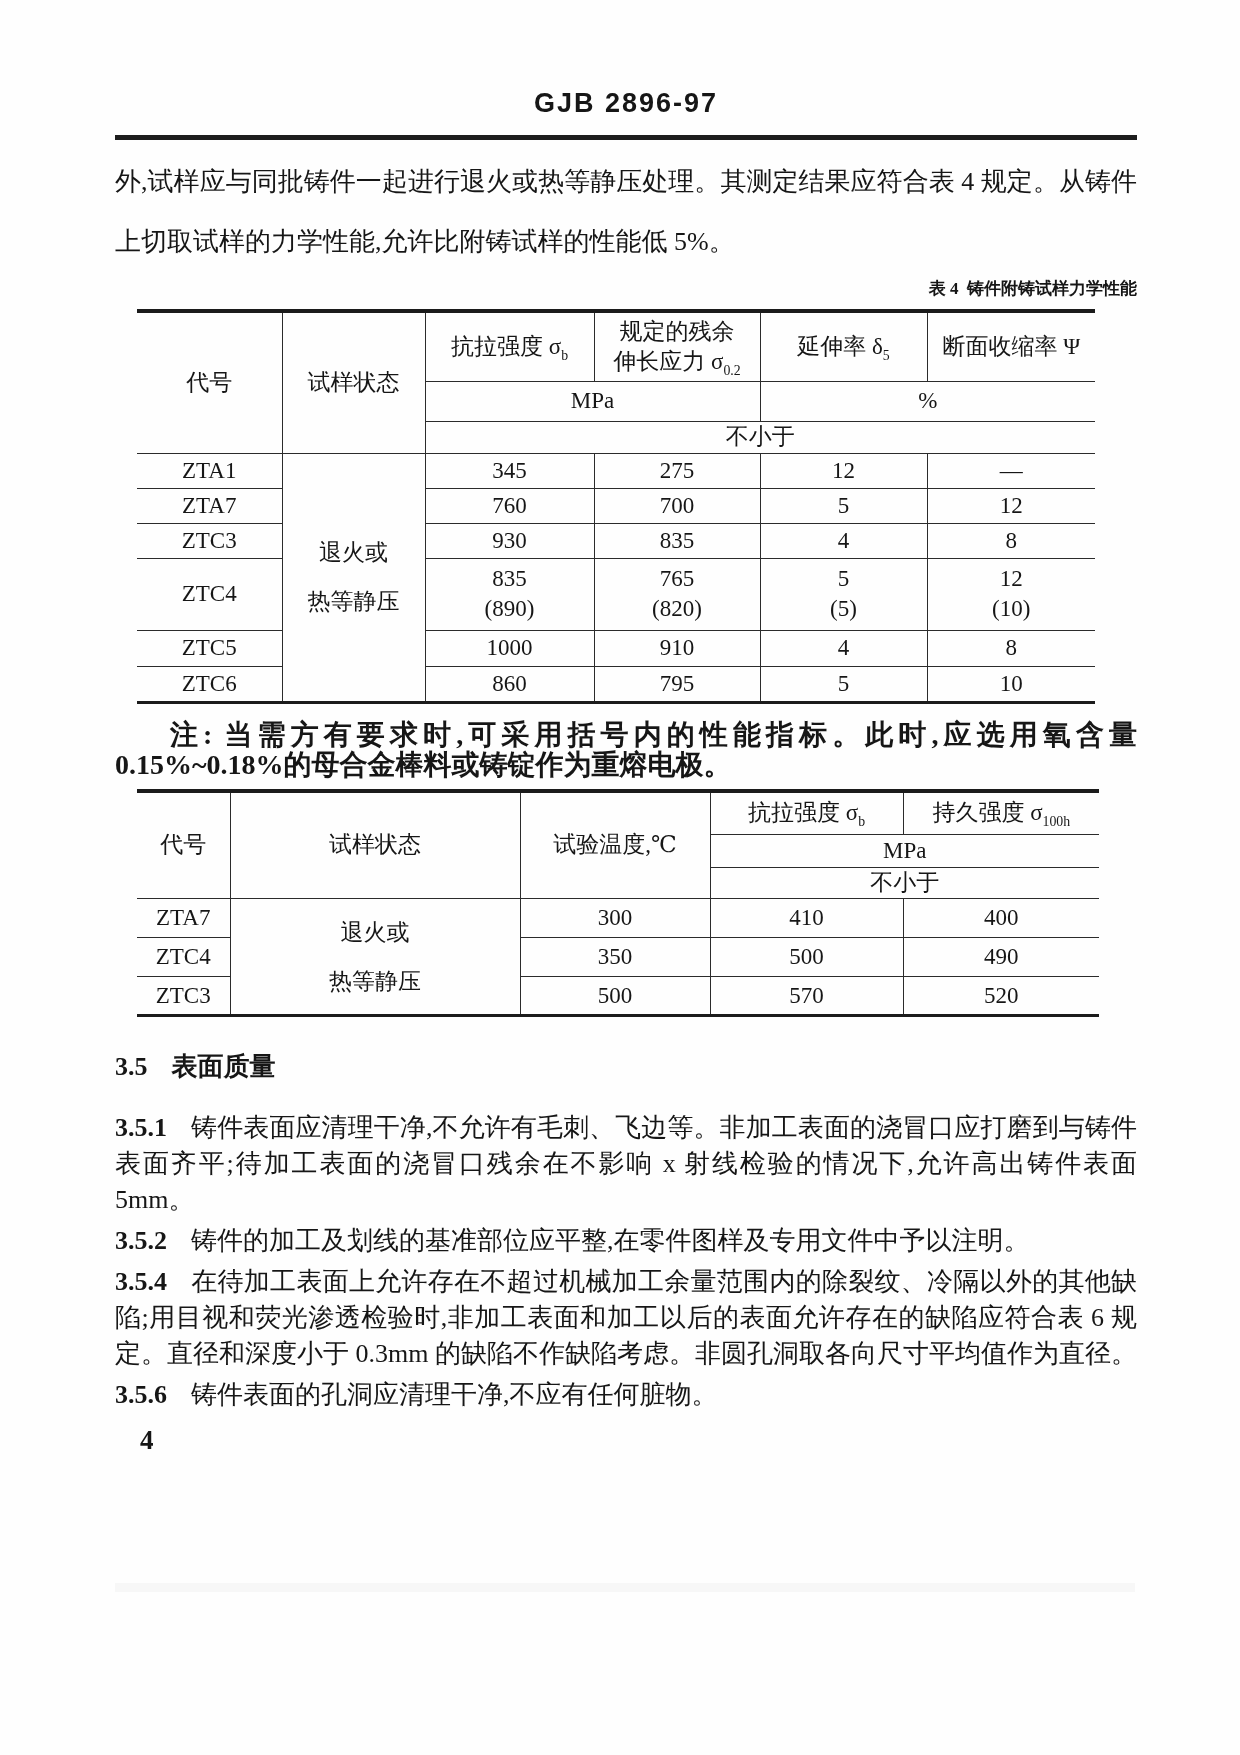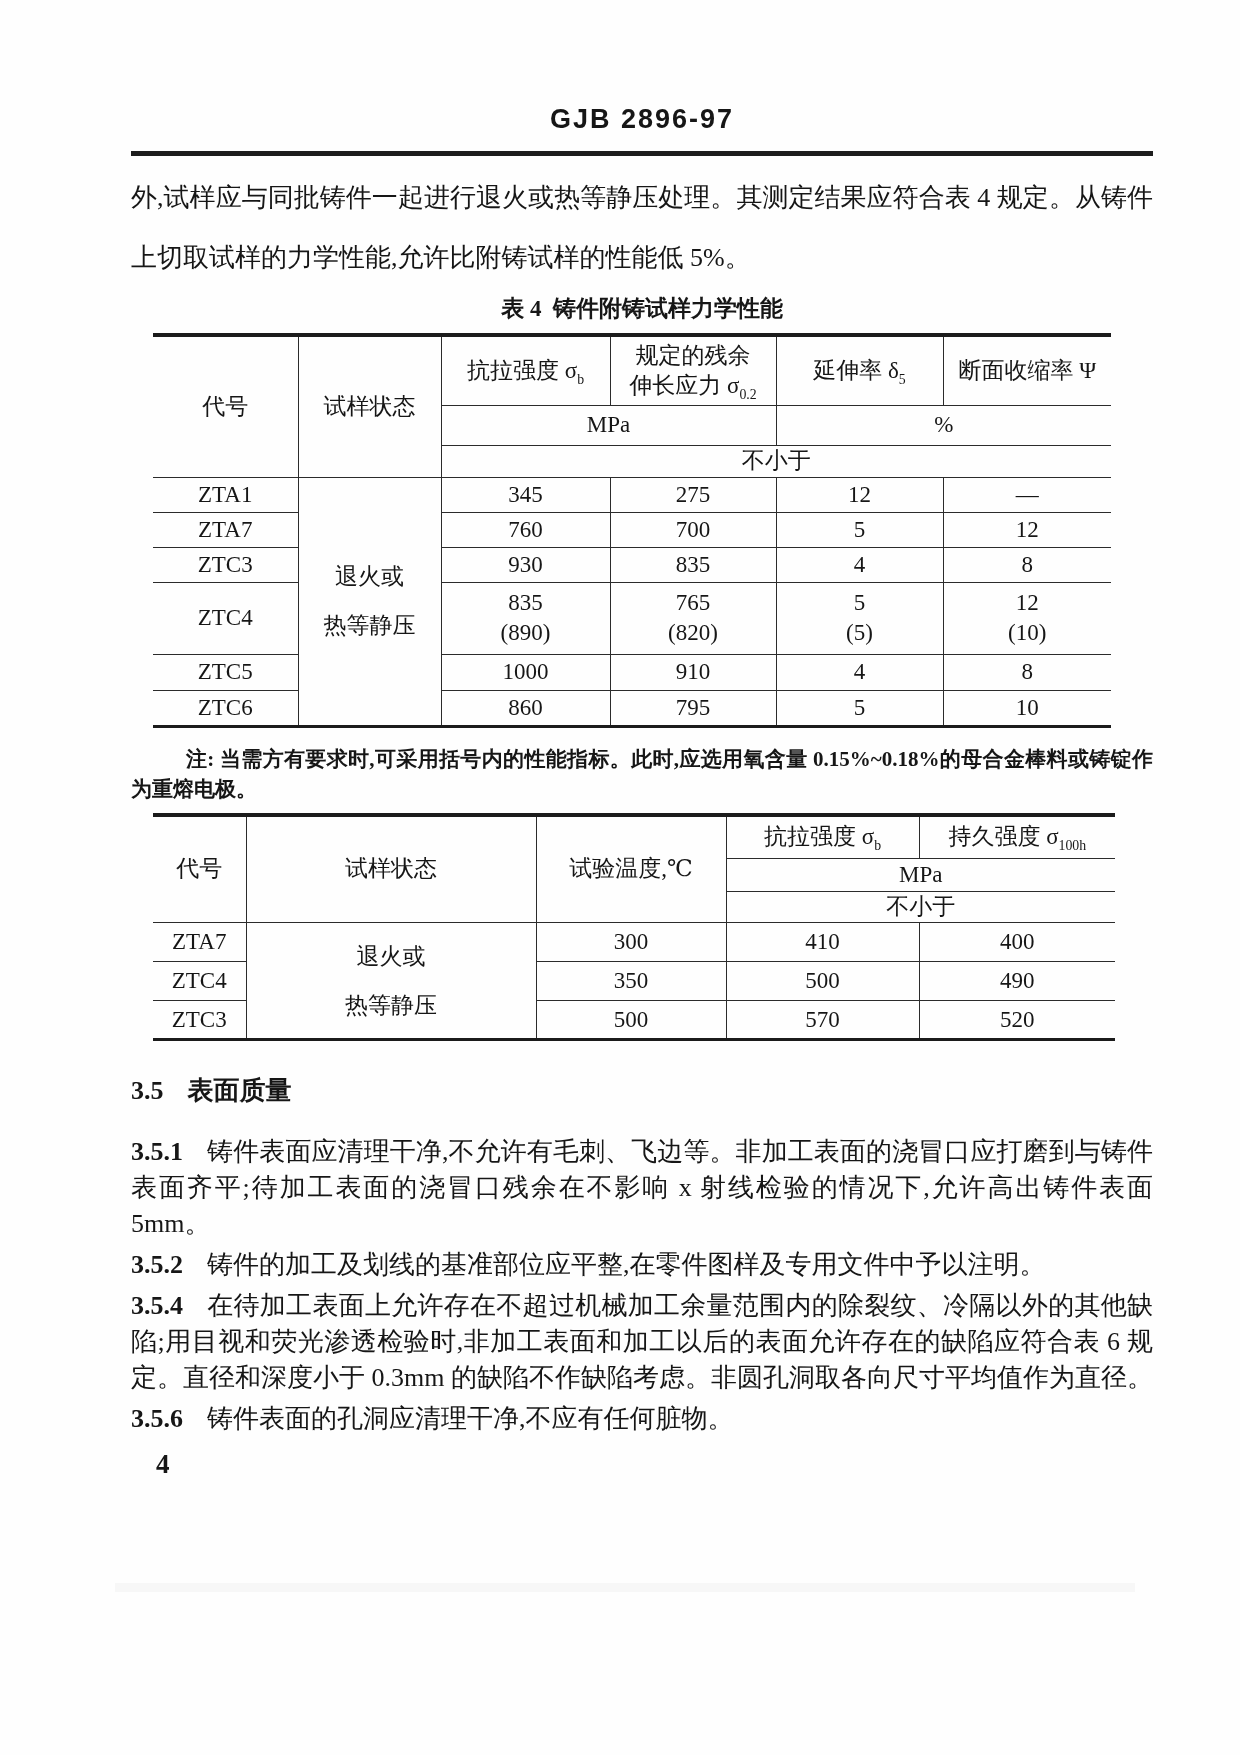--- a/index.html
+++ b/index.html
@@ -1,42 +1,42 @@
 <!DOCTYPE html>
 <html><head>
 <meta charset="utf-8">
 <style>
   html,body{margin:0;padding:0;background:#ffffff;}
   .page{position:relative;width:1240px;height:1755px;background:#fefefe;
         font-family:"Liberation Serif","DejaVu Serif",serif;color:#161616;overflow:hidden;}
-  .content{position:absolute;left:115px;top:16px;width:1022px;margin-left:16px;}
+  .content{position:absolute;left:115px;top:0;width:1022px;}
 
   .doc-code{margin-top:88px;text-align:center;
             font-family:"Liberation Sans","DejaVu Sans",sans-serif;
             font-weight:bold;font-size:27px;letter-spacing:2px;}
   .header-rule{margin-top:16px;height:5px;background:#1d1d1d;}
 
   .intro{margin:12px 0 0 0;font-size:26px;line-height:60px;text-align:justify;}
 
-  .tbl-title{margin-top:5px;text-align:center;font-size:23px;font-weight:bold;white-space:pre;}
+  .tbl-title{margin-top:5px;text-align:right;font-size:17px;font-weight:bold;white-space:pre;}
 
   table.tbl{border-collapse:collapse;table-layout:fixed;margin-top:9px;margin-left:22px;
             border-top:4px solid #1b1b1b;border-bottom:3px solid #1b1b1b;
             font-size:23px;text-align:center;}
   .tbl th,.tbl td{border:1.6px solid #2b2b2b;font-weight:normal;padding:0 4px;
                   vertical-align:middle;white-space:pre-line;line-height:30px;}
   .tbl tr>*:first-child{border-left:none;}
   .tbl tr>*:last-child{border-right:none;}
   .tbl .cond{line-height:49px;}
   sub{font-size:0.6em;line-height:0;}
 
   .h70{height:70px}.h40{height:40px}.h32{height:32px}.h35{height:35px}.h72{height:72px}
   .h36{height:36px}.h44{height:44px}.h33{height:33px}.h30{height:30px}.h39{height:39px}
 
-  .note{margin:16px 0 0 0;font-size:21px;line-height:30px;font-weight:bold;
+  .note{margin:16px 0 0 0;font-size:28px;line-height:30px;font-weight:bold;
         text-indent:55px;text-align:justify;}
 
   .para{margin:6px 0 0 0;font-size:26px;line-height:37px;text-align:justify;}
   .num{font-weight:bold;padding-right:24px;}
 
   .sec-head{margin-top:32px;font-size:26px;font-weight:bold;}
   .sec-item{margin:5px 0 0 0;font-size:26px;line-height:36px;text-align:justify;}
 
   .page-num{margin:12px 0 0 25px;font-weight:bold;font-size:27px;}
 

